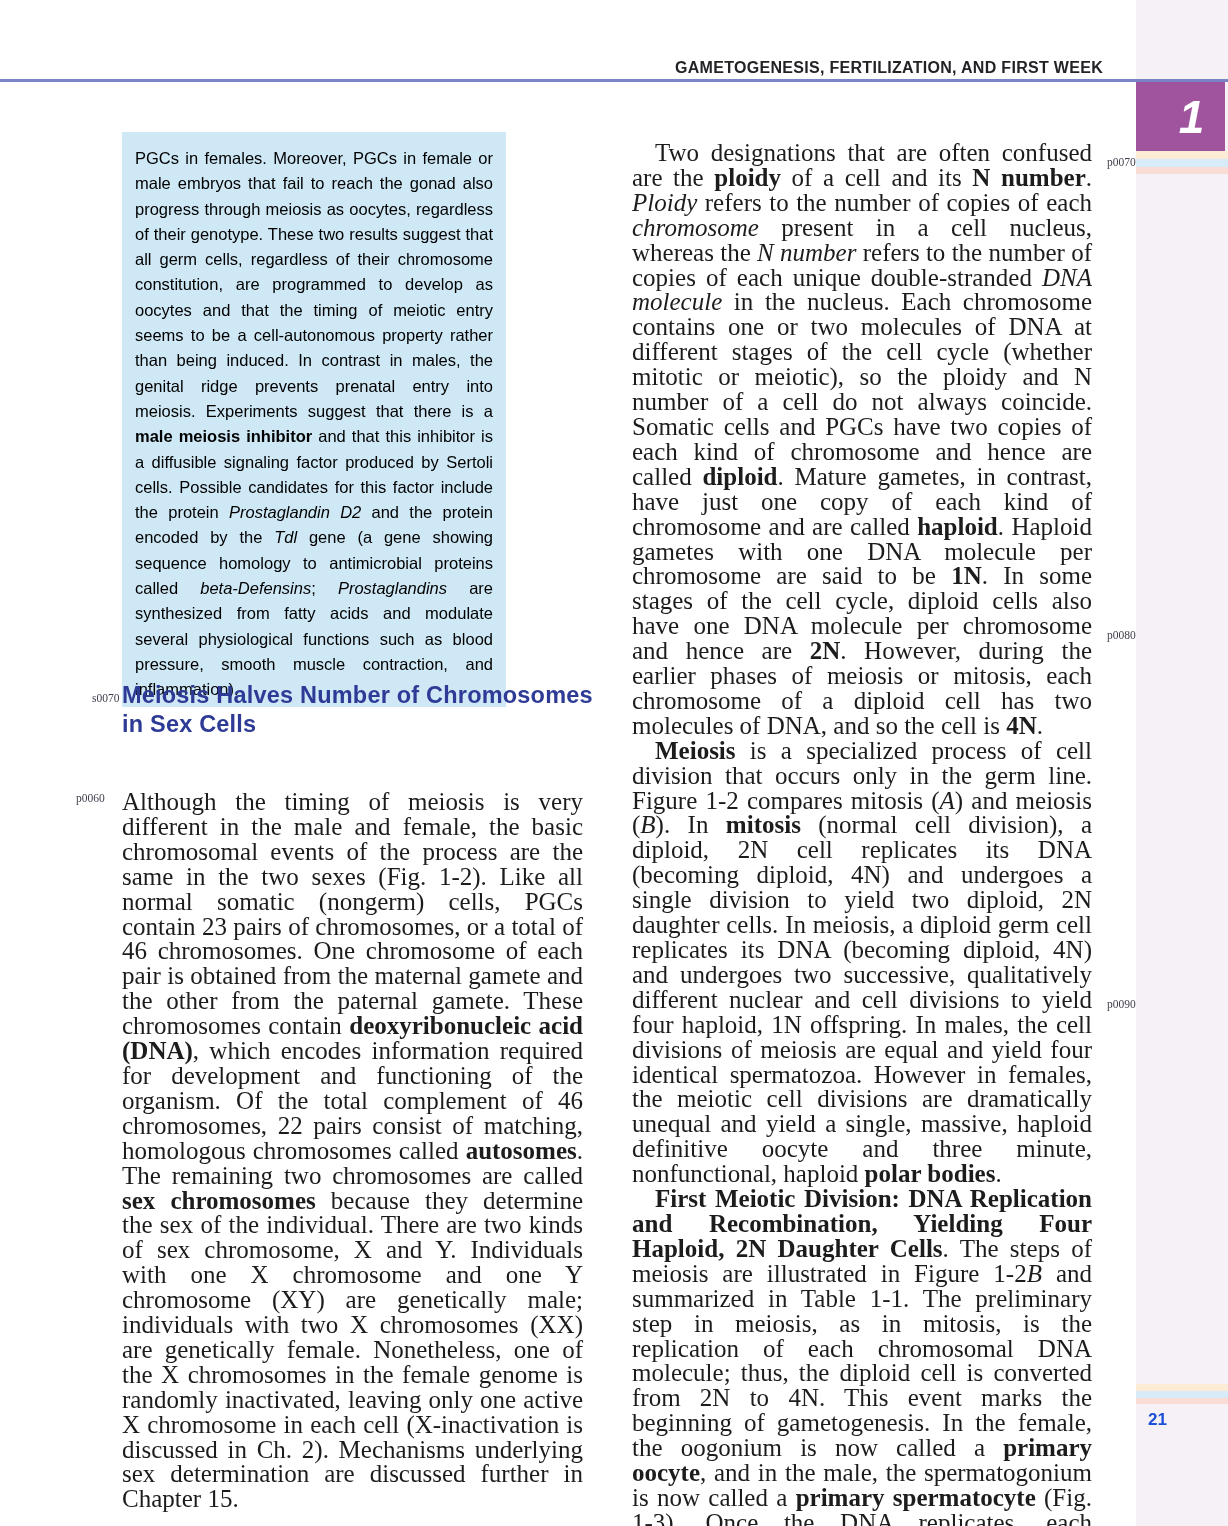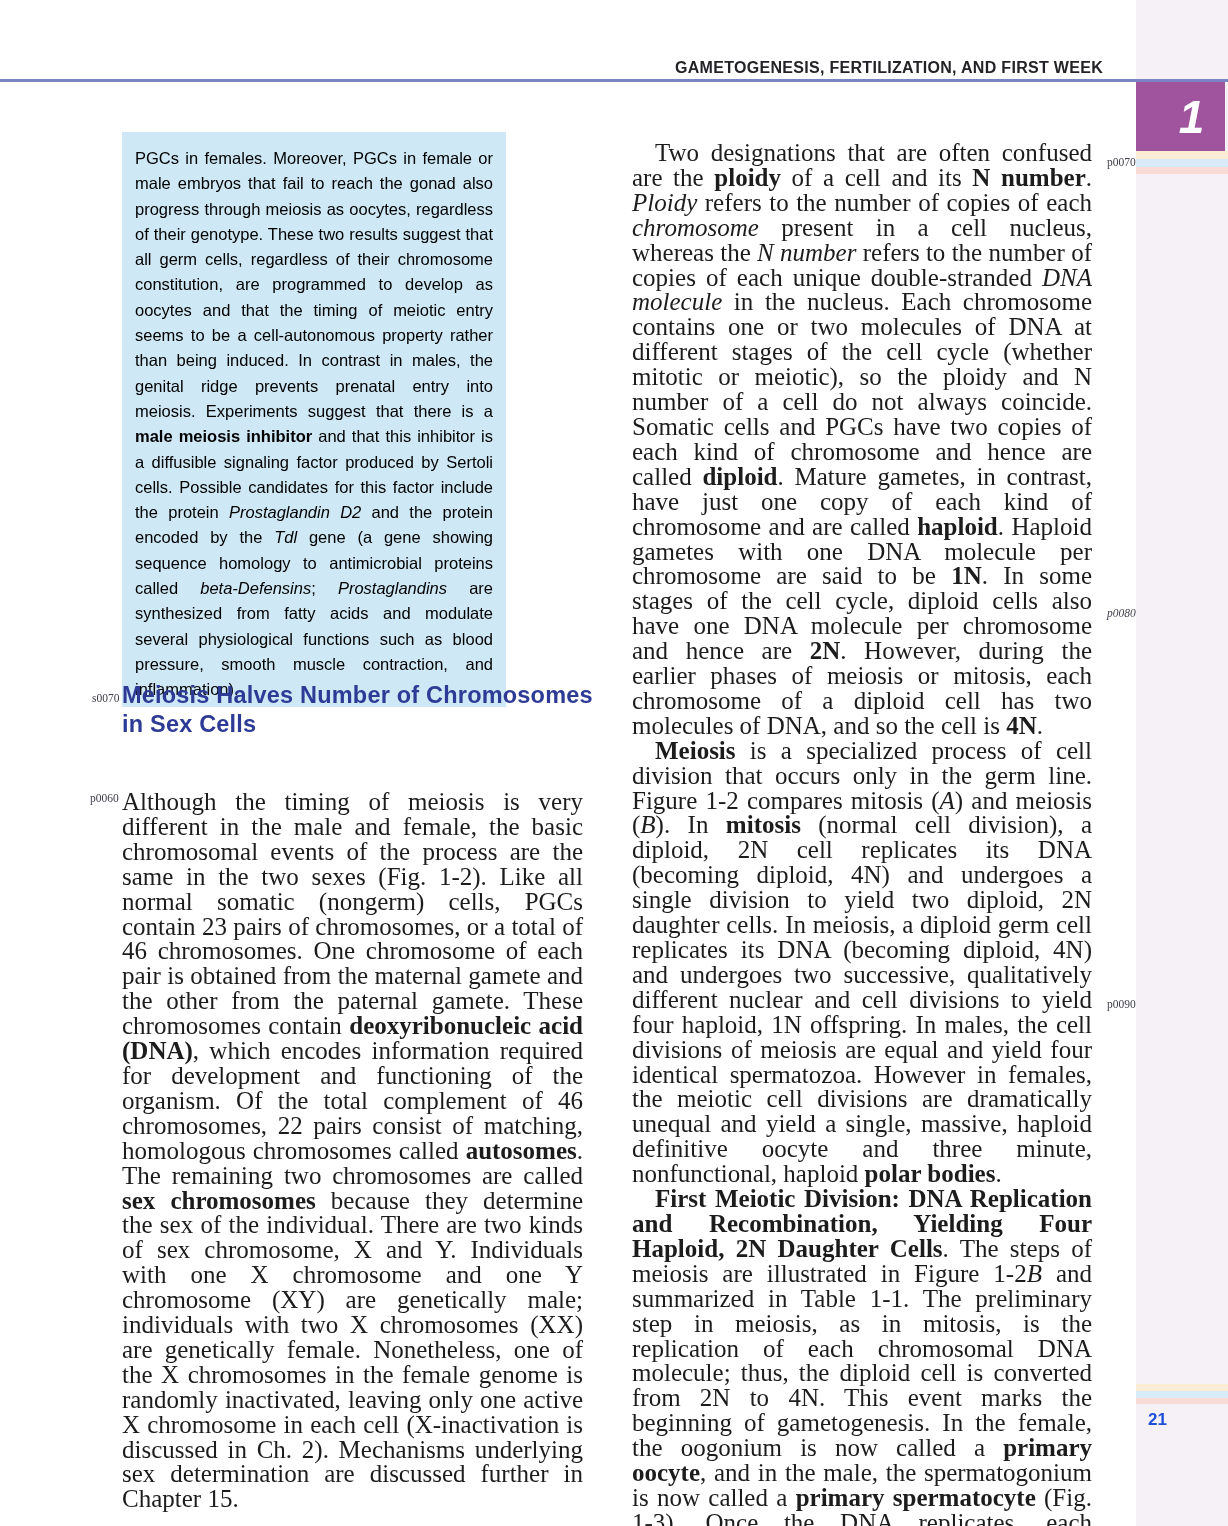--- a/index.html
+++ b/index.html
@@ -99,23 +99,23 @@
 
   <div class="strip" style="top: 151px; height: 8px; background: rgb(252, 236, 213);"></div>
   <div class="strip" style="top: 159px; height: 8px; background: rgb(215, 236, 248);"></div>
   <div class="strip" style="top: 167px; height: 7px; background: rgb(249, 220, 213);"></div>
 
   <div class="strip" style="top: 1384px; height: 7px; background: rgb(252, 236, 213);"></div>
   <div class="strip" style="top: 1391px; height: 7px; background: rgb(215, 236, 248);"></div>
   <div class="strip" style="top: 1398px; height: 6px; background: rgb(249, 220, 213);"></div>
 
   <span class="marker" style="left:92px;top:692px;">s0070</span>
-  <span class="marker" style="left:78px;top:792px;padding-left:12px;">p0060</span>
+  <span class="marker" style="left:64px;top:792px;padding-left:12px;">p0060</span>
   <span class="marker" style="left:1107px;top:146px;margin-top:10px;">p0070</span>
-  <span class="marker" style="left:1107px;top:607px;font-style:italic;">p0080</span>
+  <span class="marker" style="left:1107px;top:629px;">p0080</span>
   <span class="marker" style="left:1107px;top:998px;">p0090</span>
 
   <div class="left-col">
     <div class="sidebox" style="background: rgb(207, 232, 246);">PGCs in females. Moreover, PGCs in female or male embryos that fail to reach the gonad also progress through meiosis as oocytes, regardless of their genotype. These two results suggest that all germ cells, regardless of their chromosome constitution, are programmed to develop as oocytes and that the timing of meiotic entry seems to be a cell-autonomous property rather than being induced. In contrast in males, the genital ridge prevents prenatal entry into meiosis. Experiments suggest that there is a <span class="b">male meiosis inhibitor</span> and that this inhibitor is a diffusible signaling factor produced by Sertoli cells. Possible candidates for this factor include the protein <span class="i">Prostaglandin D2</span> and the protein encoded by the <span class="i">Tdl</span> gene (a gene showing sequence homology to antimicrobial proteins called <span class="i">beta-Defensins</span>; <span class="i">Prostaglandins</span> are synthesized from fatty acids and modulate several physiological functions such as blood pressure, smooth muscle contraction, and inflammation).</div>
 
     <div class="section-heading" style="color: rgb(45, 59, 150);">
       <div>Meiosis Halves Number of Chromosomes</div>
       <div>in Sex Cells</div>
     </div>
 

